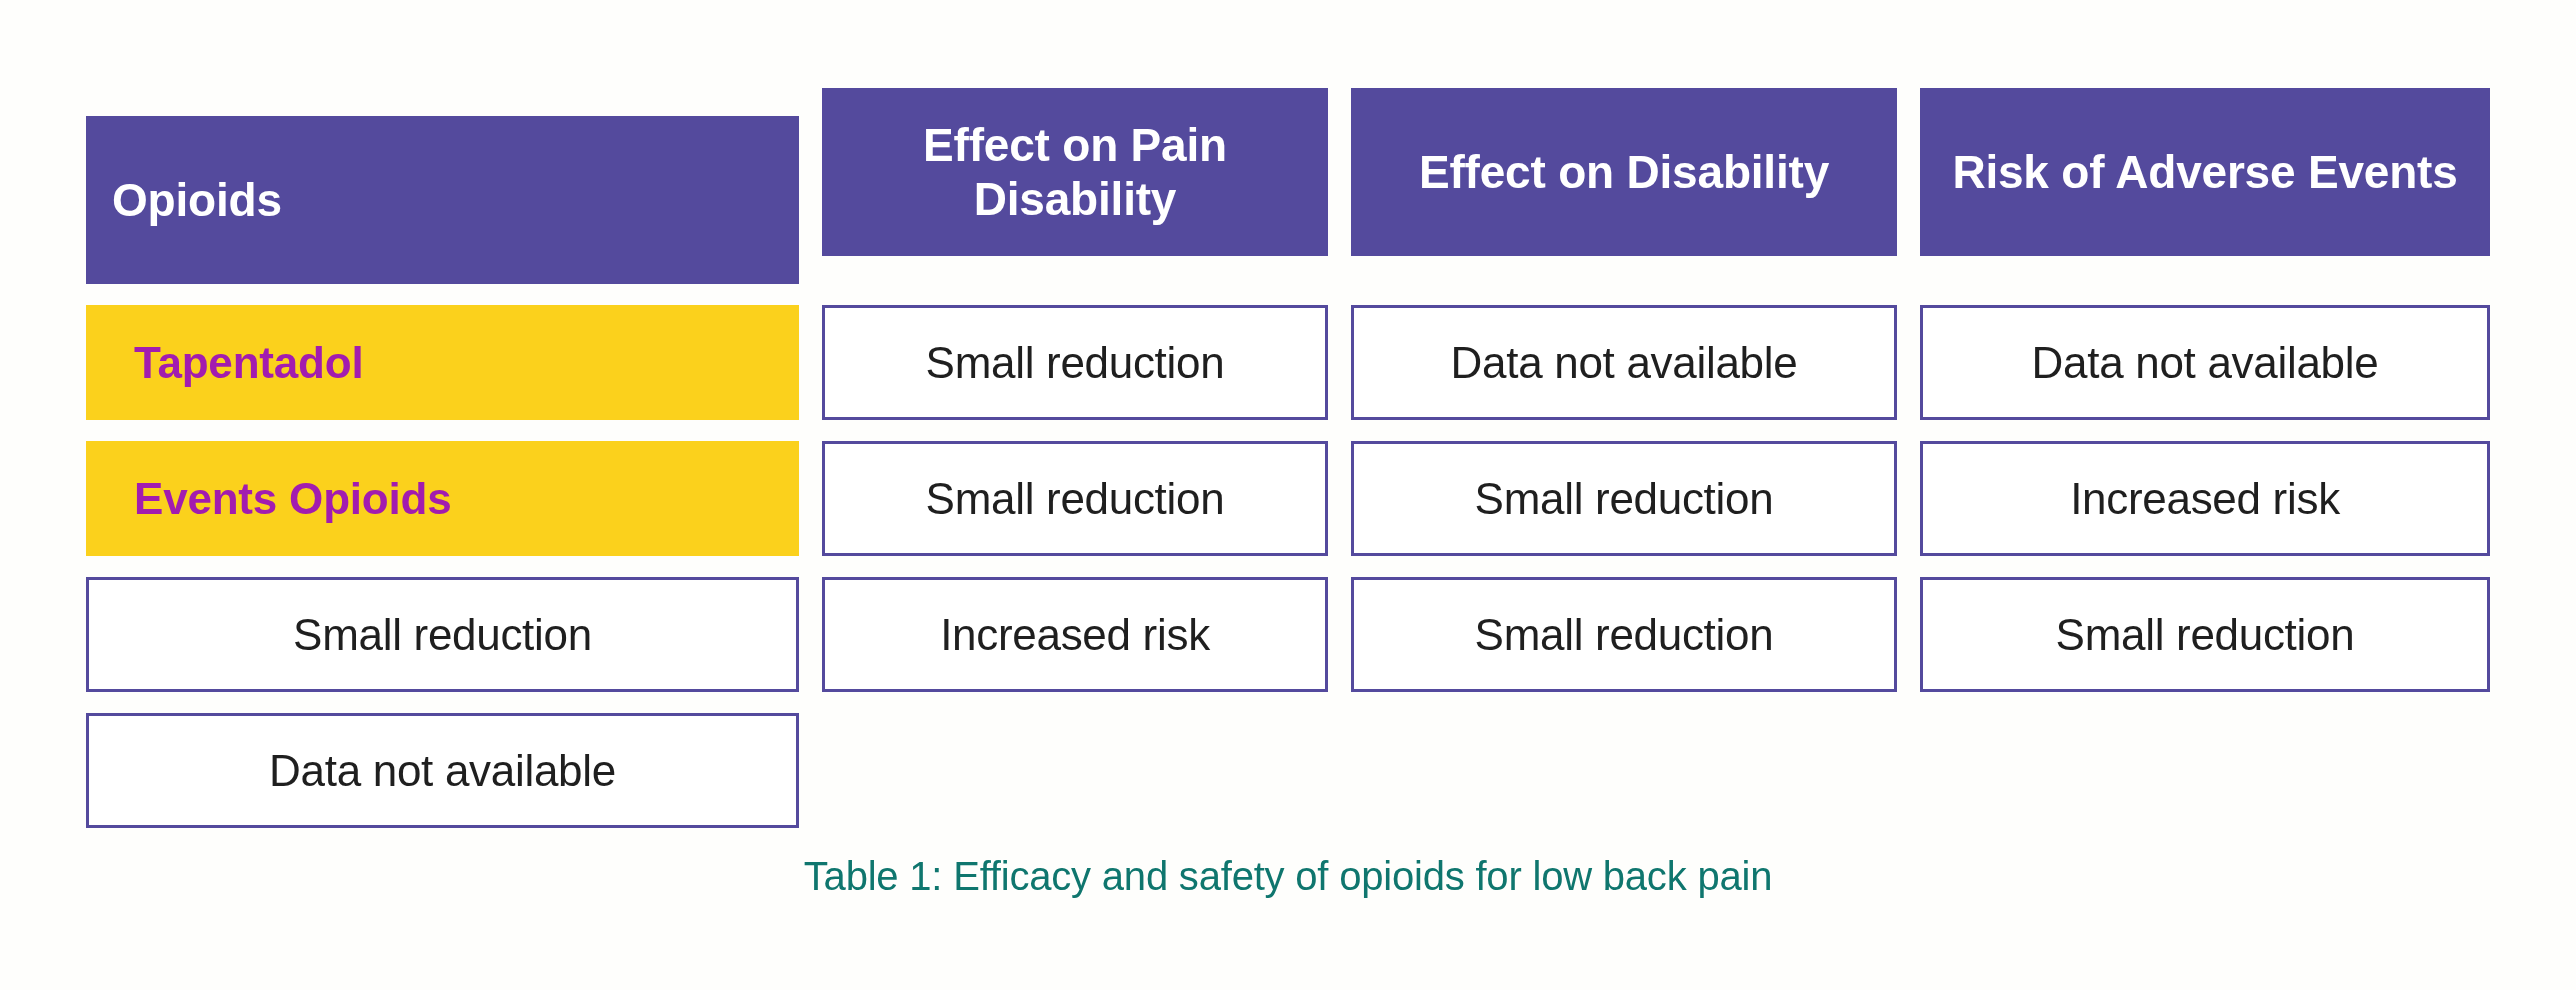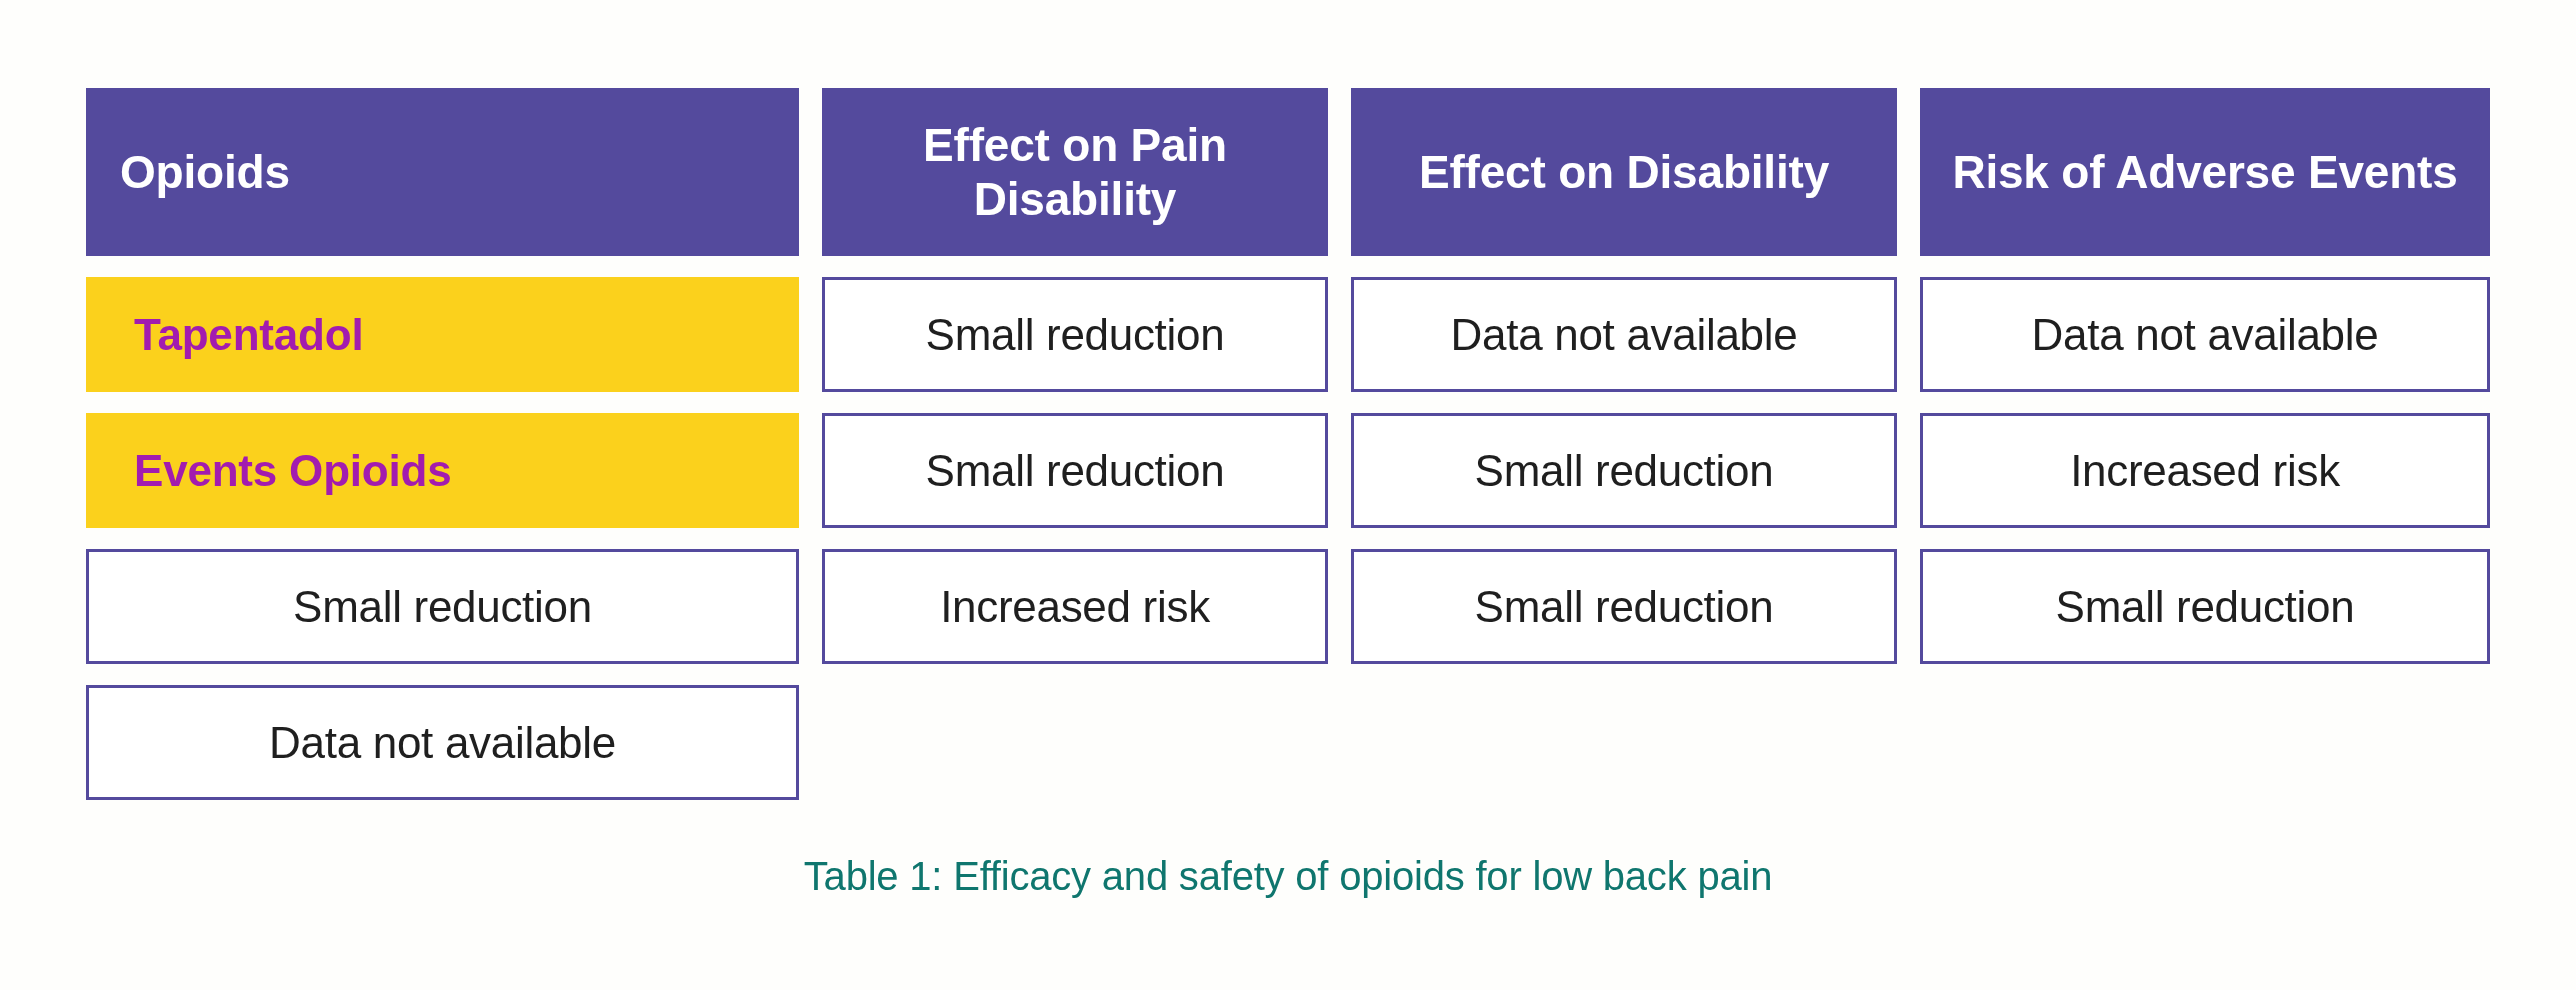--- a/index.html
+++ b/index.html
@@ -46,21 +46,22 @@
     font-size: 46px;
     font-weight: bold;
     line-height: 1.18;
     letter-spacing: -0.2px;
     padding: 0 14px;
     box-sizing: border-box;
   }
   .hcell.lead {
     justify-content: flex-start;
     text-align: left;
-    padding-left: 34px;
+    padding-left: 26px;
+    margin-top: 28px;
   }
   .hcell .htext {
     display: block;
     max-width: 100%;
   }
 
   
   .lcell {
     background: #fbd11c;
     color: #a21caf;

